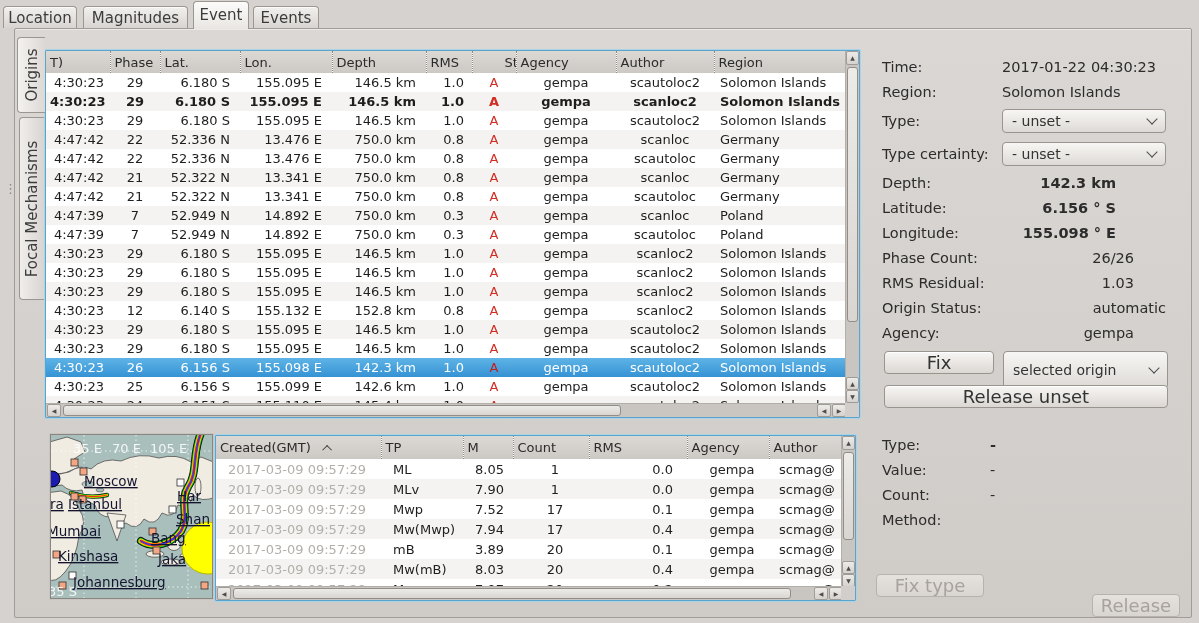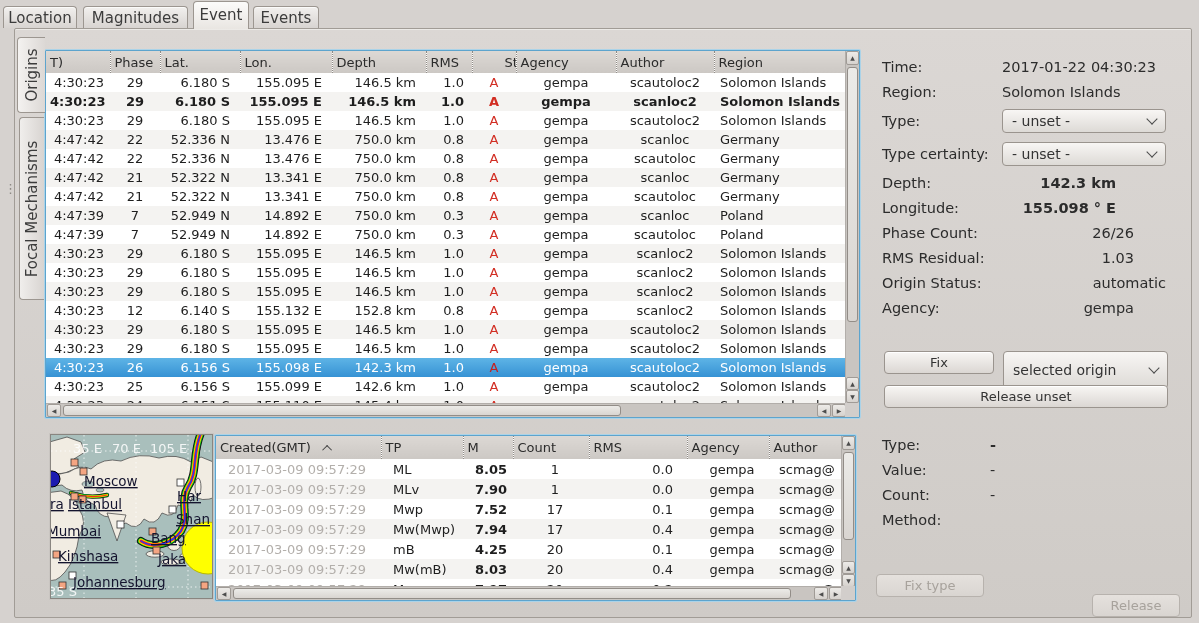--- a/index.html
+++ b/index.html
@@ -64,21 +64,21 @@
   #otable tr.selected .col-stat{color:#c42020;}
   #otable .col-agency,#otable .col-author{text-align:center;}
   #otable .col-region{text-align:left;padding-left:6px;}
   #otable th{height:22px;}
   #otable td{height:19px;}
   
   #magtable th{height:23px;}
   #magtable td{height:20px;padding-left:12px;}
   #magtable .col-created{color:#b3afab;text-align:left;}
   #magtable .col-tp{text-align:left;}
-  #magtable .col-m{text-align:center;padding-right:6px;font-weight:bold;}
+  #magtable .col-m{text-align:left;padding-right:6px;}
   #magtable .col-count{text-align:center;}
   #magtable .col-rms{text-align:right;padding-right:14px;}
   #magtable .col-agency{text-align:center;}
   #magtable .col-author{text-align:left;padding-left:10px;}
   .sort-chev{display:inline-block;width:6px;height:6px;border-left:1.5px solid #444;border-top:1.5px solid #444;transform:rotate(45deg) translateY(2px);margin-left:14px;}
   
   .sb{position:absolute;background:#c9c5c1;box-sizing:border-box;}
   .sb.v{border-left:1px solid #b2aeaa;}
   .sb.h{border-top:1px solid #b2aeaa;}
   .sb .arr{
@@ -107,21 +107,21 @@
     width:164px;height:24px;box-sizing:border-box;
     background:linear-gradient(#f8f6f4,#dddad6);border:1px solid #9a948e;border-radius:4px;
     display:flex;align-items:center;padding:0 9px;font-size:14px;color:#333;
   }
   .combo .ctext{flex:1;text-align:left;overflow:hidden;white-space:nowrap;}
   .chev{width:7px;height:7px;border-right:1.8px solid #4c4c4c;border-bottom:1.8px solid #4c4c4c;transform:rotate(45deg);margin-top:-4px;flex:none;}
   
   .btn{
     position:absolute;box-sizing:border-box;display:flex;align-items:center;justify-content:center;
     background:linear-gradient(#f8f6f4,#dbd7d3);border:1px solid #9a948e;border-radius:4px;
-    font-size:13px;color:#333;box-shadow:inset 0 1px 0 #fff;
+    font-size:18px;color:#333;box-shadow:inset 0 1px 0 #fff;
   }
   .btn.disabled{color:#a7a29c;background:linear-gradient(#e5e1dd,#d9d5d1);border-color:#b7b2ad;box-shadow:none;}
   
   #map{position:absolute;left:50px;top:434px;width:161px;height:163px;border:1px solid #898580;outline:1px solid #c9c5c1;background:#a9bfbc;overflow:hidden;}
 </style>
 </head>
 <body>
 
 <div class="tab" style="left:3px;width:74px;">Location</div>
 <div class="tab" style="left:83px;width:105px;">Magnitudes</div>
@@ -451,20 +451,24 @@
     <div class="frow f-combo">
       <span class="flabel">Type certainty:</span>
       <div class="combo">
         <span class="ctext">- unset -</span>
         <span class="chev"></span>
       </div>
     </div>
     <div class="frow f-bold">
       <span class="flabel">Depth:</span>
       <span class="fvalue">142.3 km</span>
+    </div>
+    <div class="frow f-bold">
+      <span class="flabel">Latitude:</span>
+      <span class="fvalue">6.156 ° S</span>
     </div>
     <div class="frow f-bold">
       <span class="flabel">Longitude:</span>
       <span class="fvalue">155.098 ° E</span>
     </div>
     <div class="frow f-num">
       <span class="flabel">Phase Count:</span>
       <span class="fvalue">26/26</span>
     </div>
     <div class="frow f-num">
@@ -639,21 +643,21 @@
             <td class="col-tp">Mw(Mwp)</td>
             <td class="col-m">7.94</td>
             <td class="col-count">17</td>
             <td class="col-rms">0.4</td>
             <td class="col-agency">gempa</td>
             <td class="col-author">scmag@</td>
           </tr>
           <tr>
             <td class="col-created">2017-03-09 09:57:29</td>
             <td class="col-tp">mB</td>
-            <td class="col-m">4.25</td>
+            <td class="col-m">3.89</td>
             <td class="col-count">20</td>
             <td class="col-rms">0.1</td>
             <td class="col-agency">gempa</td>
             <td class="col-author">scmag@</td>
           </tr>
           <tr>
             <td class="col-created">2017-03-09 09:57:29</td>
             <td class="col-tp">Mw(mB)</td>
             <td class="col-m">8.03</td>
             <td class="col-count">20</td>

